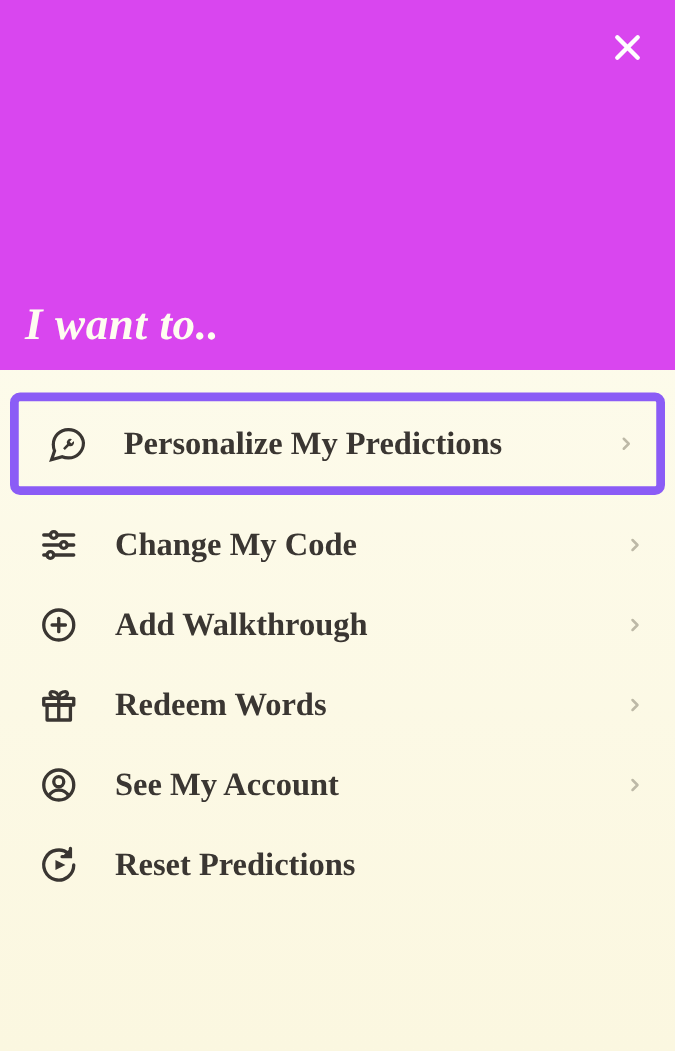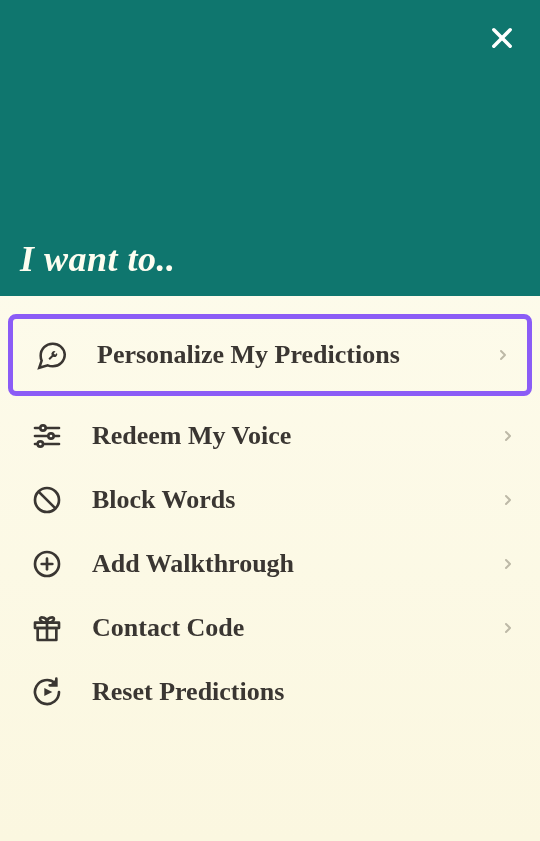--- a/index.html
+++ b/index.html
@@ -1,19 +1,19 @@
 <!DOCTYPE html>
 <html><head>
   <meta charset="utf-8">
   <style>
     * { margin: 0; padding: 0; box-sizing: border-box; }
     html, body { width: 540px; height: 841px; font-family: Georgia, 'Times New Roman', serif; }
     body { background: linear-gradient(180deg, #fefdf0 0%, #fbf7e0 100%); overflow: hidden; }
     .header {
-      background: #0f766e;
+      background: #d946ef;
       height: 296px;
       position: relative;
       padding: 0 36px;
     }
     .close-btn {
       position: absolute;
       top: 22px;
       right: 22px;
       width: 32px;
       height: 32px;
@@ -37,21 +37,21 @@
     .item {
       display: flex;
       align-items: center;
       height: 64px;
       padding: 0 24px 0 30px;
       cursor: pointer;
       position: relative;
     }
     .item.highlighted {
       margin: 8px;
-      border: 5px solid #8b5cf6;
+      border: 7px solid #8b5cf6;
       border-radius: 8px;
       height: 82px;
       padding: 0 16px 0 22px;
     }
     .item-icon {
       width: 34px;
       height: 34px;
       flex-shrink: 0;
       color: #3a3632;
       display: flex;
@@ -108,42 +108,28 @@
     <span class="item-icon">
       <svg viewBox="0 0 24 24" width="32" height="32" fill="none" stroke="currentColor" stroke-width="2" stroke-linecap="round">
         <line x1="3" y1="6" x2="21" y2="6"></line>
           <circle cx="9" cy="6" r="2" fill="#fefdf0"></circle>
         <line x1="3" y1="12" x2="21" y2="12"></line>
           <circle cx="15" cy="12" r="2" fill="#fefdf0"></circle>
         <line x1="3" y1="18" x2="21" y2="18"></line>
           <circle cx="7" cy="18" r="2" fill="#fefdf0"></circle>
       </svg>
     </span>
-    <span class="item-label">Redeem My Voice</span>
+    <span class="item-label">Change My Code</span>
     <span class="chevron">
       <svg viewBox="0 0 24 24" width="16" height="16" fill="none" stroke="currentColor" stroke-width="3" stroke-linecap="round" stroke-linejoin="round">
           <polyline points="9 6 15 12 9 18"></polyline>
         </svg>
     </span>
   </div>
 
-  <div class="item">
-    <span class="item-icon">
-      <svg viewBox="0 0 24 24" width="32" height="32" fill="none" stroke="currentColor" stroke-width="2">
-        <circle cx="12" cy="12" r="9"></circle>
-          <line x1="5.5" y1="5.5" x2="18.5" y2="18.5"></line>
-      </svg>
-    </span>
-    <span class="item-label">Block Words</span>
-    <span class="chevron">
-      <svg viewBox="0 0 24 24" width="16" height="16" fill="none" stroke="currentColor" stroke-width="3" stroke-linecap="round" stroke-linejoin="round">
-          <polyline points="9 6 15 12 9 18"></polyline>
-        </svg>
-    </span>
-  </div>
 
   <div class="item">
     <span class="item-icon">
       <svg viewBox="0 0 24 24" width="32" height="32" fill="none" stroke="currentColor" stroke-width="2" stroke-linecap="round">
         <circle cx="12" cy="12" r="9"></circle>
           <line x1="12" y1="8" x2="12" y2="16"></line>
           <line x1="8" y1="12" x2="16" y2="12"></line>
       </svg>
     </span>
     <span class="item-label">Add Walkthrough</span>
@@ -158,28 +144,43 @@
   <div class="item">
     <span class="item-icon">
       <svg viewBox="0 0 24 24" width="32" height="32" fill="none" stroke="currentColor" stroke-width="2" stroke-linejoin="round">
         <rect x="3" y="8" width="18" height="4"></rect>
           <rect x="5" y="12" width="14" height="9"></rect>
           <line x1="12" y1="8" x2="12" y2="21"></line>
         <path d="M12 8c0-3-2-4-4-4s-2 4 4 4z"></path>
           <path d="M12 8c0-3 2-4 4-4s2 4-4 4z"></path>
       </svg>
     </span>
-    <span class="item-label">Contact Code</span>
+    <span class="item-label">Redeem Words</span>
     <span class="chevron">
       <svg viewBox="0 0 24 24" width="16" height="16" fill="none" stroke="currentColor" stroke-width="3" stroke-linecap="round" stroke-linejoin="round">
           <polyline points="9 6 15 12 9 18"></polyline>
         </svg>
     </span>
   </div>
 
+  <div class="item">
+    <span class="item-icon">
+      <svg viewBox="0 0 24 24" width="32" height="32" fill="none" stroke="currentColor" stroke-width="2">
+        <circle cx="12" cy="12" r="9"></circle>
+          <circle cx="12" cy="10" r="3"></circle>
+          <path d="M6 19c1-3 4-4 6-4s5 1 6 4"></path>
+      </svg>
+    </span>
+    <span class="item-label">See My Account</span>
+    <span class="chevron">
+      <svg viewBox="0 0 24 24" width="16" height="16" fill="none" stroke="currentColor" stroke-width="3" stroke-linecap="round" stroke-linejoin="round">
+          <polyline points="9 6 15 12 9 18"></polyline>
+        </svg>
+    </span>
+  </div>
 
   <div class="item">
     <span class="item-icon">
       <svg viewBox="0 0 24 24" width="32" height="32" fill="none" stroke="currentColor" stroke-width="2" stroke-linecap="round">
         <path d="M21 12a9 9 0 1 1-3-6.7"></path>
           <polyline points="19 2 19 7 14 7" fill="currentColor"></polyline>
         <polygon points="10 9 16 12 10 15" fill="currentColor" stroke="none"></polygon>
       </svg>
     </span>
     <span class="item-label">Reset Predictions</span>

